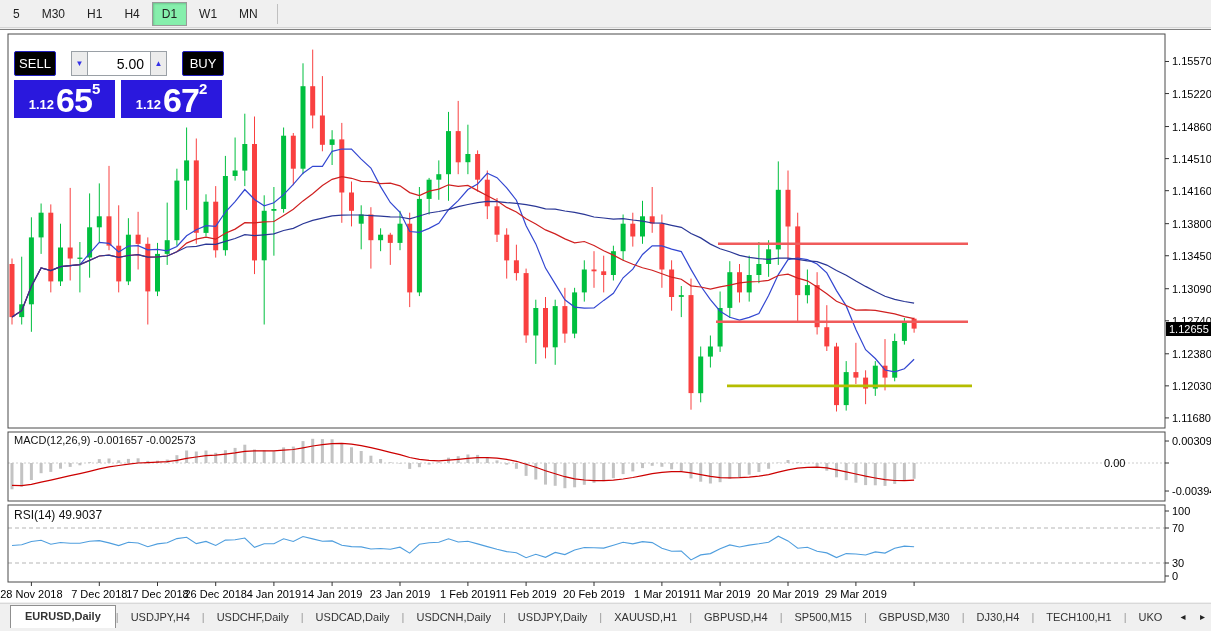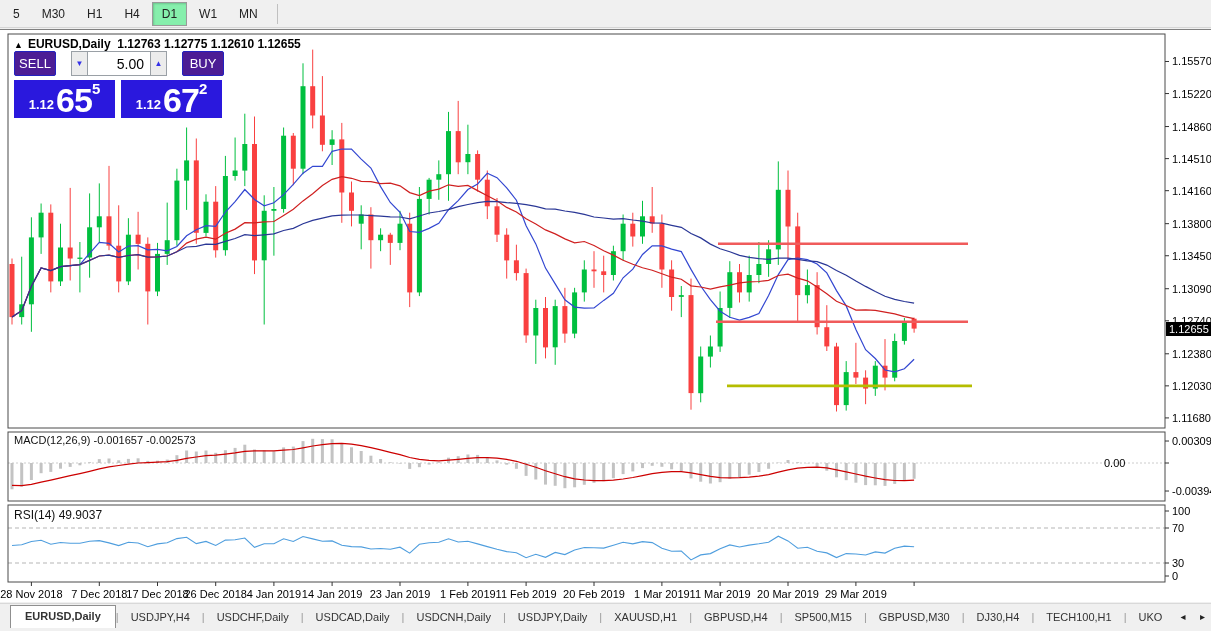--- a/index.html
+++ b/index.html
@@ -31,21 +31,21 @@
   #ind-macd-label { position:absolute; left:14px; top:404px; font-size:11px; color:#111; }
   #ind-rsi-label  { position:absolute; left:14px; top:478px; font-size:12px; color:#111; }
 
   #price-tag { position:absolute; left:1166px; width:52px; height:14px;
     background:#000; color:#fff; font-size:11px; line-height:14px;
     text-align:left; padding-left:3px; }
 
   
   #trade-panel { position:absolute; left:14px; top:21px; width:210px; }
   .tp-row1 { display:flex; align-items:stretch; height:25px; margin-bottom:4px; }
-  .tp-btn { width:42px; background:#4c1d95; color:#fff; font-size:13px;
+  .tp-btn { width:42px; background:#000000; color:#fff; font-size:13px;
     border:1px solid #2321c0; border-radius:2px; cursor:pointer;
     font-family:"Liberation Sans",sans-serif; }
   .spin { width:17px; background:#ececec; border:1px solid #9aa0a6; color:#3431e8;
     font-size:8px; display:flex; align-items:center; justify-content:center;
     cursor:pointer; }
   .vol { width:62px; border:1px solid #9aa0a6; border-left:none; border-right:none;
     font-size:14px; text-align:right; padding-right:6px; color:#000;
     font-family:"Liberation Sans",sans-serif; }
   .tp-spacer { flex:1; }
   .tp-row2 { display:flex; }
@@ -456,23 +456,20 @@
         <div class="lbl date-lbl" style="left: 422.9px; top: 558px;">1 Feb 2019</div>
         <div class="lbl date-lbl" style="left: 481.1px; top: 558px;">11 Feb 2019</div>
         <div class="lbl date-lbl" style="left: 549px; top: 558px;">20 Feb 2019</div>
         <div class="lbl date-lbl" style="left: 616.9px; top: 558px;">1 Mar 2019</div>
         <div class="lbl date-lbl" style="left: 675.1px; top: 558px;">11 Mar 2019</div>
         <div class="lbl date-lbl" style="left: 743px; top: 558px;">20 Mar 2019</div>
         <div class="lbl date-lbl" style="left: 810.9px; top: 558px;">29 Mar 2019</div>
         <div class="lbl date-lbl" style="left: 869.1px; top: 558px; margin-top: 44px;">8 Apr 2019</div>
       </div>
 
-    <div id="chart-header">
-      <span class="tri">▲</span><span>EURUSD,Daily</span>&nbsp;&nbsp;<span>1.12763 1.12775 1.12610 1.12655</span>
-    </div>
 
     <div id="trade-panel">
       <div class="tp-row1">
         <button class="tp-btn">SELL</button>
         <div class="tp-spacer"></div>
         <div class="spin">
           <span>▼</span>
         </div>
         <input class="vol" value="5.00" style="">
         <div class="spin">

